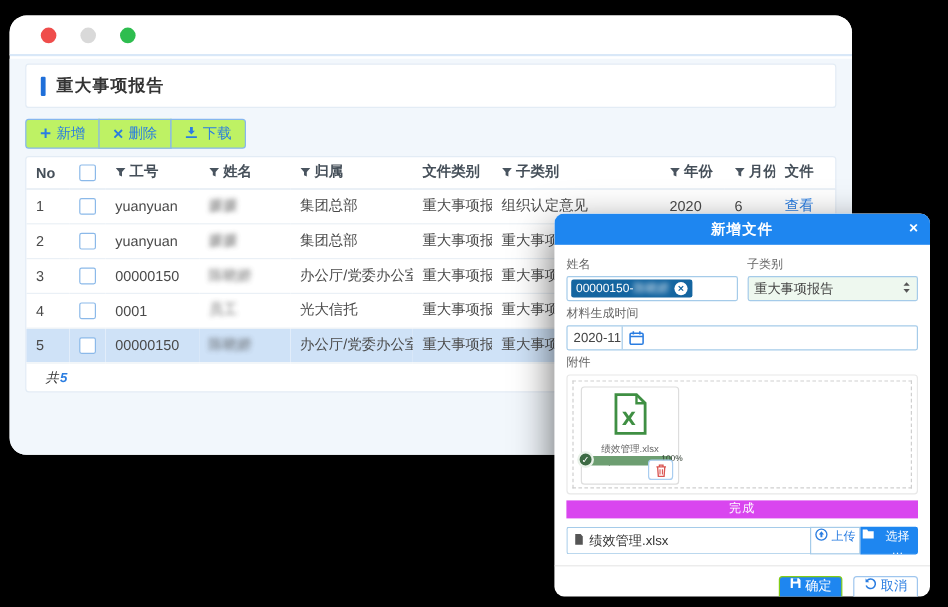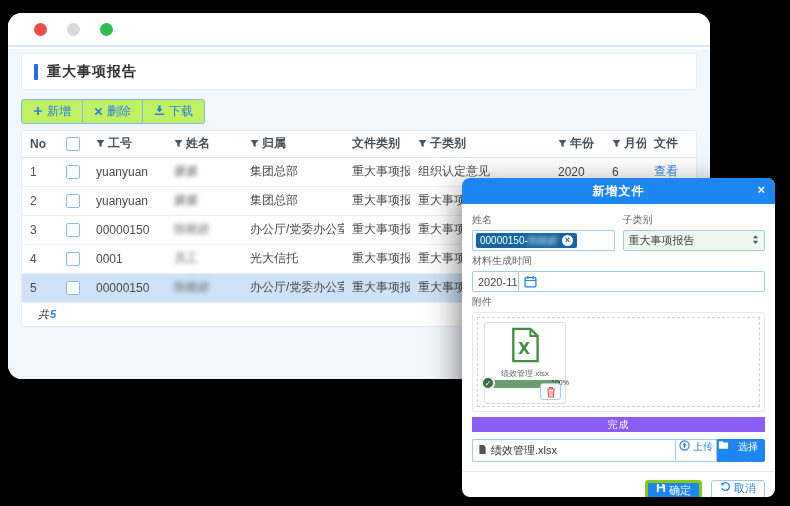--- a/index.html
+++ b/index.html
@@ -79,37 +79,37 @@
     background:#6d9e71; border-radius:2px; z-index:2; }
   .fc-bar-text { position:absolute; width:100%; top:-1px; font-size:7px; color:#2d3a2e;
     text-align:center; }
   .fc-badge { position:absolute; left:-4px; top:53px; width:14px; height:14px;
     background:#3d6b44; border:2px solid #e9f2e9; border-radius:50%; color:#fff;
     font-size:8px; line-height:11px; text-align:center; z-index:3; }
   .fc-trash { position:absolute; right:4px; bottom:3px; width:21px; height:17px;
     background:#fff; border:1px solid #a9cdf0; border-radius:3px; display:flex;
     align-items:center; justify-content:center; cursor:pointer; z-index:3; }
 
-  .status-bar { margin-top:5px; height:15px; background:#8b5cf6; color:#fff;
+  .status-bar { margin-top:5px; height:15px; background:#d946ef; color:#fff;
     font-size:10px; line-height:15px; text-align:center; letter-spacing:1px; }
 
   .file-row { margin-top:7px; display:flex; height:23px; }
   .file-box { flex:1; border:1px solid #a5cbe9; border-right:none; border-radius:2px 0 0 2px;
     display:flex; align-items:center; gap:4px; padding:0 5px; font-size:11px; color:#333; }
   .btn { display:flex; align-items:flex-start; gap:3px; font-size:10px; cursor:pointer;
     font-family:inherit; }
   .btn-upload { width:42px; justify-content:center; background:#fff; color:#2a7de1;
     border:1px solid #a5cbe9; }
   .btn-choose { width:48px; justify-content:center; background:#1e86f0; color:#fff;
     border:1px solid #1e86f0; border-radius:0 2px 2px 0; }
 
   .modal-footer { margin-top:9px; border-top:1px solid #e8e8e8; padding:8px 10px;
     display:flex; justify-content:flex-end; gap:9px; }
   .btn-primary { height:22px; padding:0 8px; background:#1e86f0; color:#fff;
-    border:3px solid #84cc16; border-radius:3px; font-size:11px; }
+    border:1px solid #84cc16; border-radius:3px; font-size:11px; }
   .btn-ghost { height:22px; padding:0 8px; background:#fff; color:#2a7de1;
     border:1px solid #9fc6ee; border-radius:3px; font-size:11px; }
 </style>
 </head>
 <body>
 
 <div class="stage">
 
   <div class="main-window">
     <div class="chrome">

